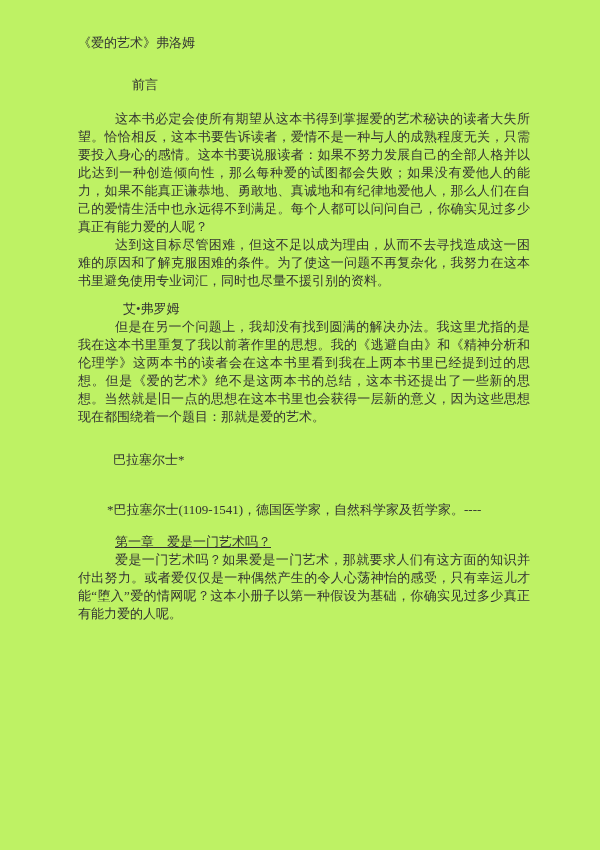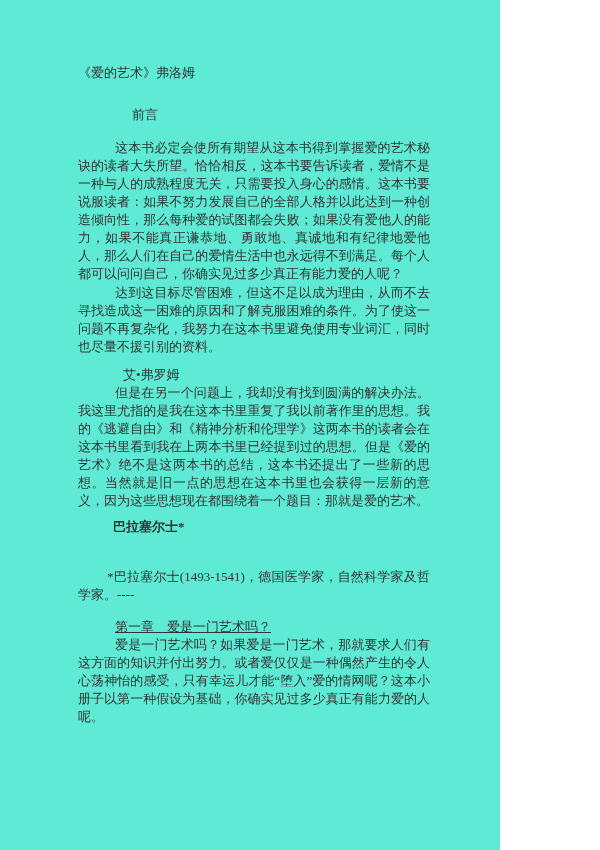--- a/index.html
+++ b/index.html
@@ -9,53 +9,51 @@
   }
   body {
     width: 600px;
     height: 850px;
     overflow: hidden;
     font-family: "Liberation Serif", "DejaVu Serif", serif;
     color: #333333;
   }
   .page {
     box-sizing: border-box;
-    width: 500px;
+    width: 600px;
     height: 850px;
-    padding: 64px 70px 0 78px;
-    background: #5eead4;
+    padding: 34px 70px 0 78px;
+    background: #bef264;
   }
   .doc-text {
     font-size: 13px;
     line-height: 18px;
     text-align: justify;
     letter-spacing: 0;
   }
   .book-title {
     margin: 0 0 0 0;
   }
   .preface-heading {
     margin-top: 24px;
     padding-left: 54px;
   }
   .para {
     text-indent: 37px;
   }
   .para-first {
     margin-top: 16px;
-    font-family: Liberation Mono, monospace;
   }
   .signature {
     margin-top: 10px;
     padding-left: 45px;
   }
   .attribution {
-    margin-top: 8px;
+    margin-top: 25px;
     padding-left: 35px;
-    font-weight: bold;
   }
   .footnote {
     margin-top: 32px;
     text-indent: 29px;
   }
   .chapter-heading {
     margin-top: 14px;
     padding-left: 37px;
     text-decoration: underline;
   }
@@ -73,19 +71,19 @@
 
   <div class="doc-text para">达到这目标尽管困难，但这不足以成为理由，从而不去寻找造成这一困难的原因和了解克服困难的条件。为了使这一问题不再复杂化，我努力在这本书里避免使用专业词汇，同时也尽量不援引别的资料。</div>
 
   <div class="doc-text signature">艾•弗罗姆</div>
 
   <div class="doc-text para">但是在另一个问题上，我却没有找到圆满的解决办法。我这里尤指的是我在这本书里重复了我以前著作里的思想。我的《逃避自由》和《精神分析和伦理学》这两本书的读者会在这本书里看到我在上两本书里已经提到过的思想。但是《爱的艺术》绝不是这两本书的总结，这本书还提出了一些新的思想。当然就是旧一点的思想在这本书里也会获得一层新的意义，因为这些思想现在都围绕着一个题目：那就是爱的艺术。</div>
 
 
   <div class="doc-text attribution">巴拉塞尔士*</div>
 
-  <div class="doc-text footnote">*巴拉塞尔士(1493-1541)，德国医学家，自然科学家及哲学家。----</div>
+  <div class="doc-text footnote">*巴拉塞尔士(1109-1541)，德国医学家，自然科学家及哲学家。----</div>
 
   <div class="doc-text chapter-heading">第一章　爱是一门艺术吗？</div>
 
   <div class="doc-text para">爱是一门艺术吗？如果爱是一门艺术，那就要求人们有这方面的知识并付出努力。或者爱仅仅是一种偶然产生的令人心荡神怡的感受，只有幸运儿才能“堕入”爱的情网呢？这本小册子以第一种假设为基础，你确实见过多少真正有能力爱的人呢。</div>
 
 </div>
 
 </body></html>

